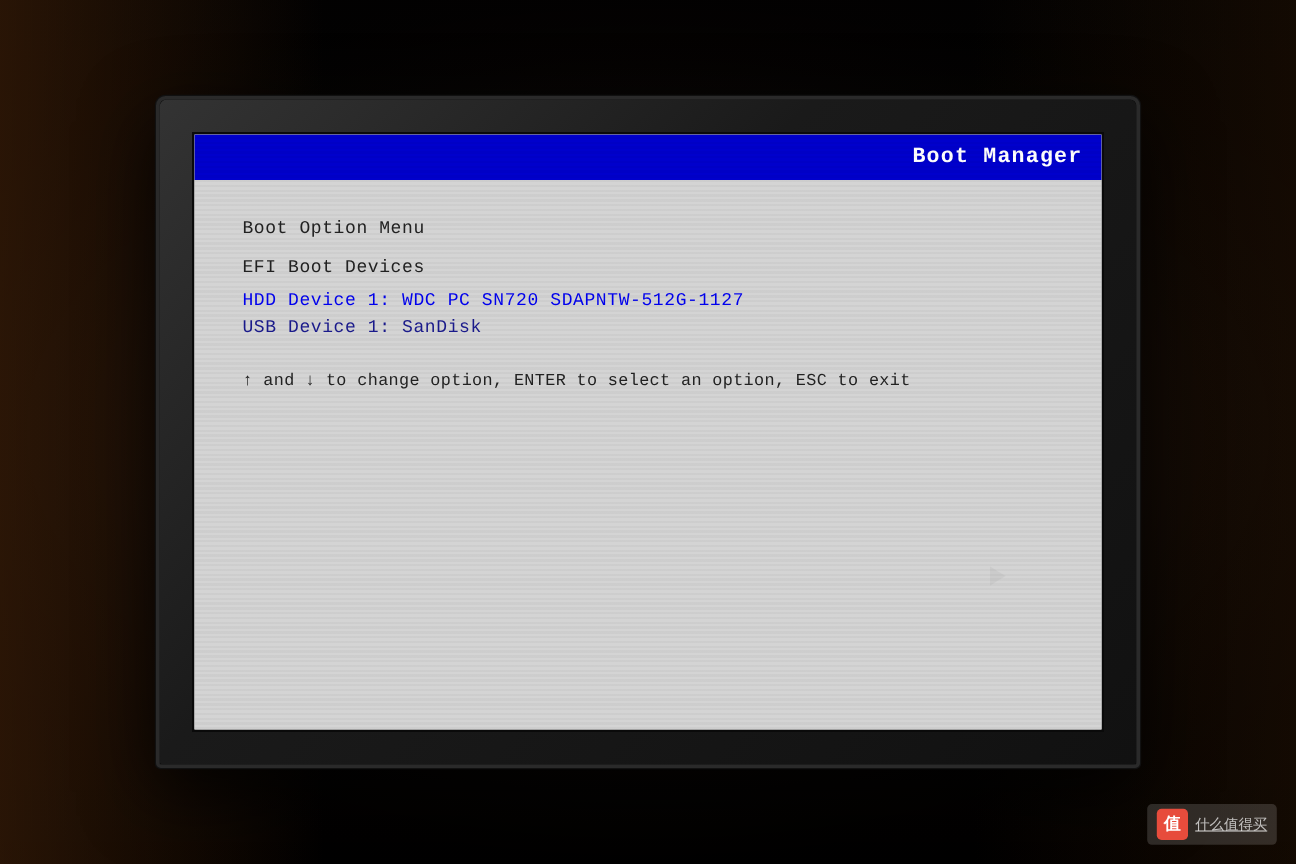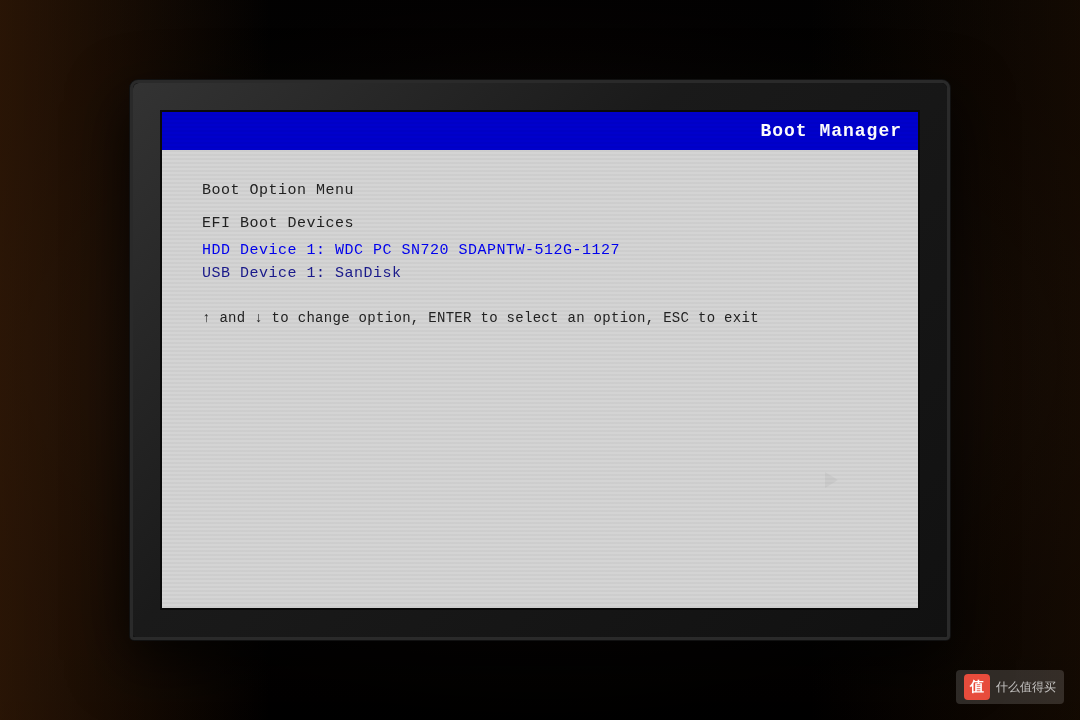--- a/index.html
+++ b/index.html
@@ -206,20 +206,21 @@
       justify-content: center;
       font-size: 14px;
       font-weight: bold;
       color: white;
     }
 
     .watermark-text {
       font-size: 12px;
       color: rgba(255,255,255,0.7);
       font-family: sans-serif;
+      text-decoration: underline;
     }
   </style>
 </head>
 <body>
 
 <div class="photo-bg"></div>
 
 <div class="monitor-outer">
   <div class="monitor-screen">
     <div class="bios-screen">

